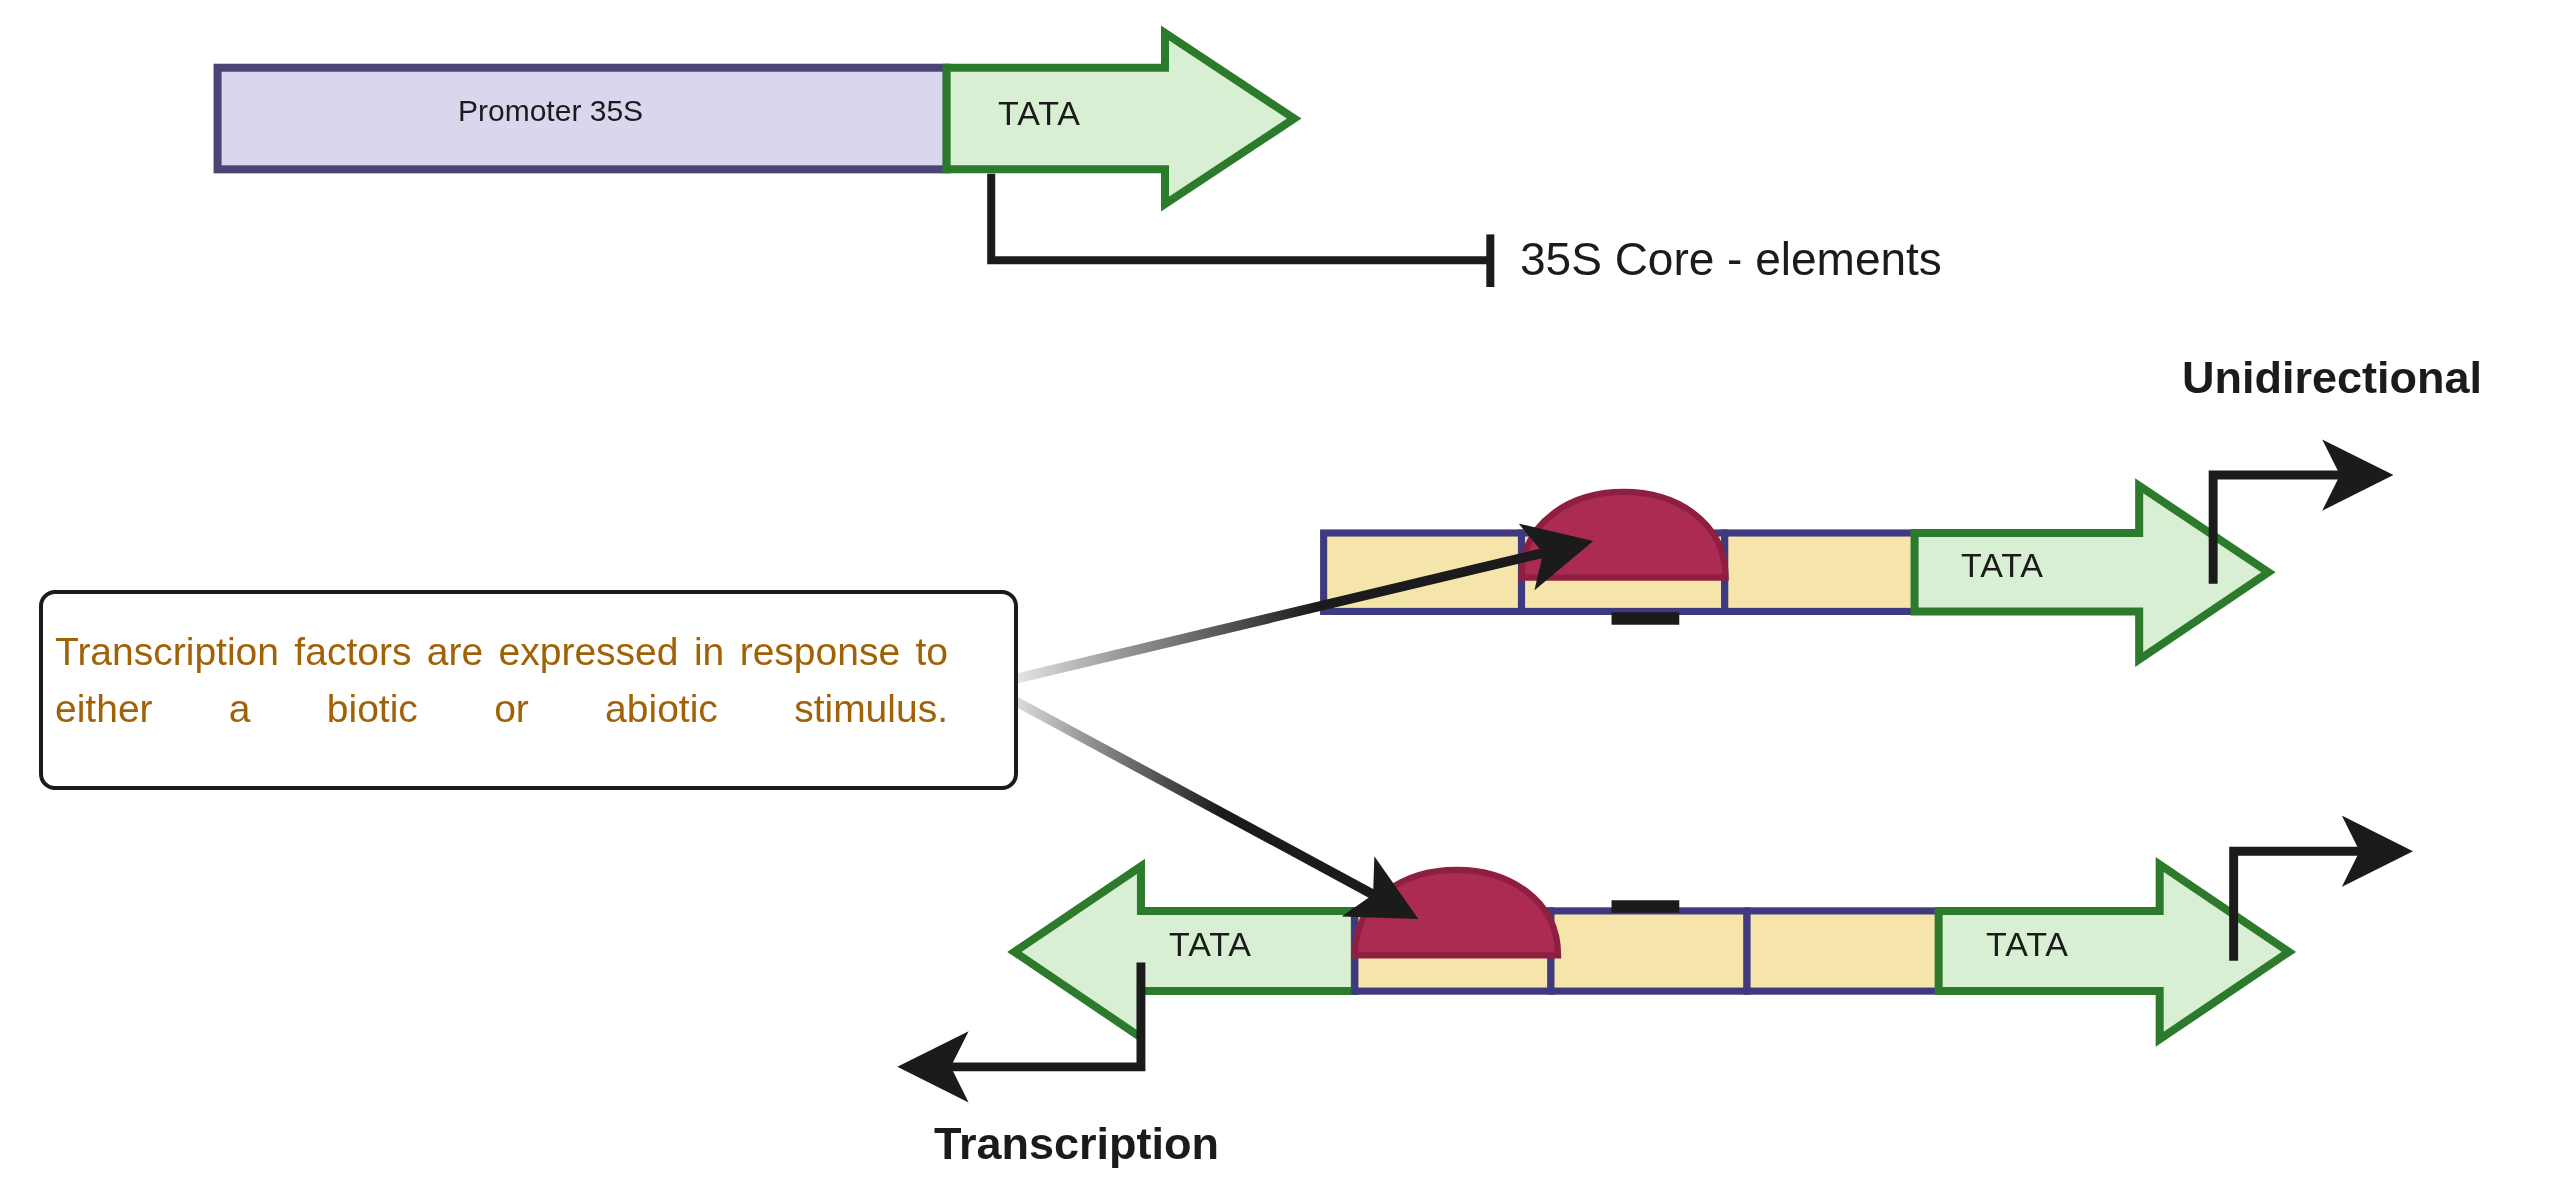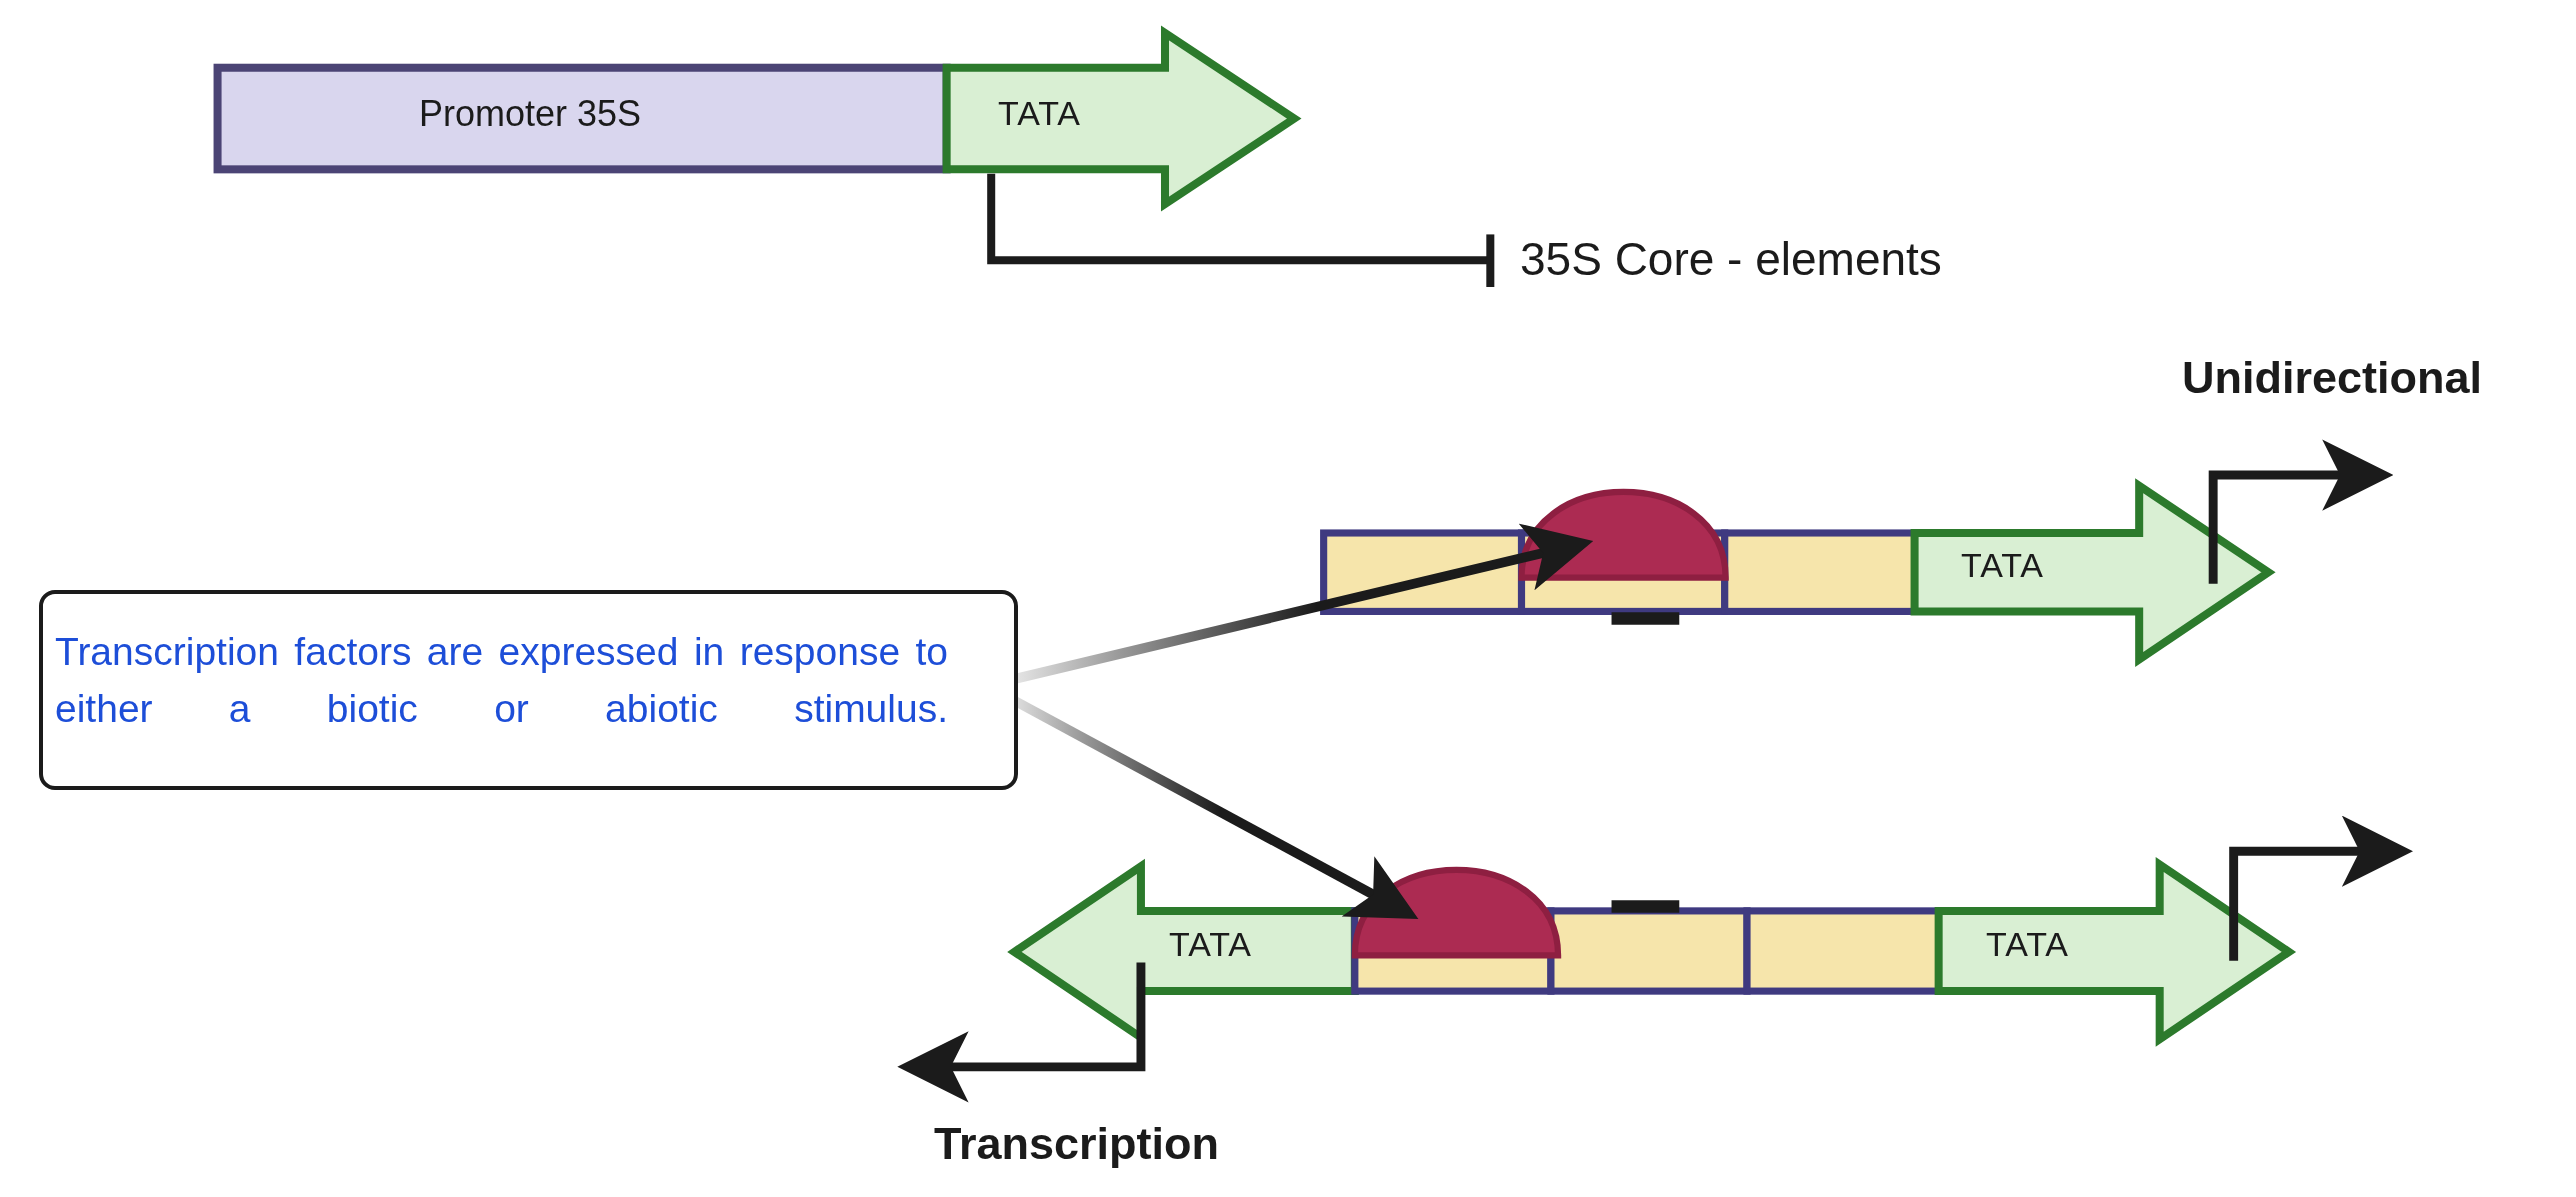--- a/index.html
+++ b/index.html
@@ -30,21 +30,22 @@
     position: absolute;
     color: #1b1b1b;
     white-space: nowrap;
     line-height: 1;
   }
   .lbl-tata {
     font-size: 34px;
     letter-spacing: 0.9px;
   }
   .lbl-promoter35s {
-    font-size: 36px;
+    font-size: 30px;
+    margin-left: 39px;
   }
   .lbl-core {
     font-size: 46px;
   }
   .lbl-bold {
     font-size: 45px;
     font-weight: bold;
   }
 
   
@@ -59,21 +60,21 @@
     border-radius: 16px;
     background: #ffffff;
   }
   #callout-text {
     position: absolute;
     left: 55px;
     top: 624px;
     width: 893px;
     font-size: 39px;
     line-height: 1.45;
-    color: #1d4ed8;
+    color: #a16207;
     text-align: justify;
     text-justify: inter-word;
   }
   #callout-text::after {
     content: "";
     display: inline-block;
     width: 100%;
   }
 </style>
 </head>

